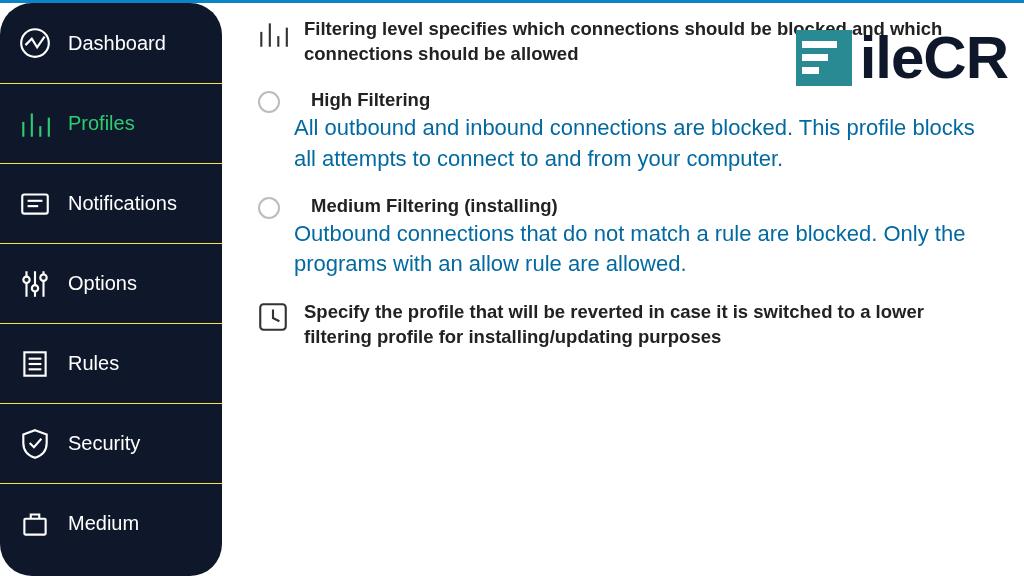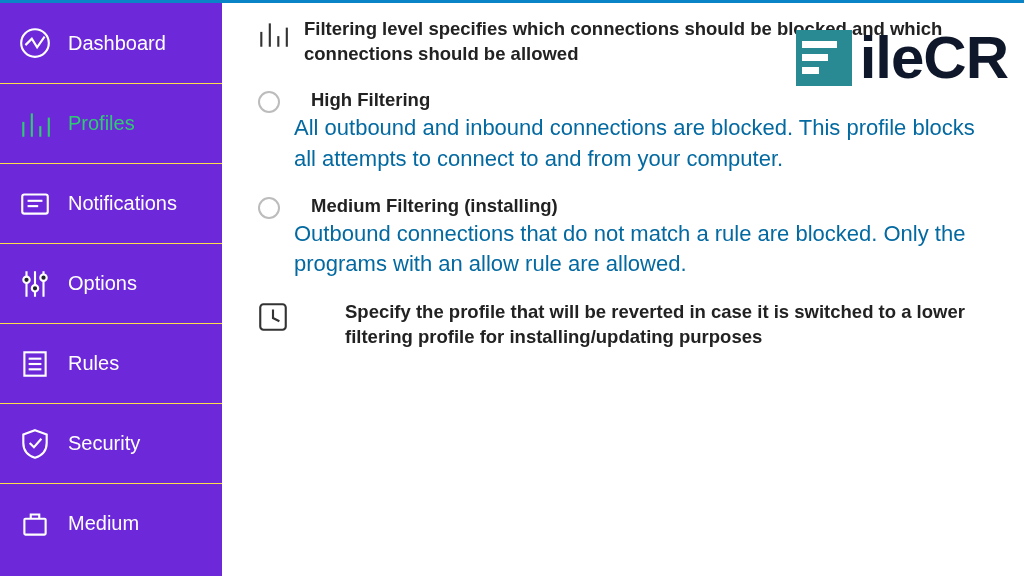--- a/index.html
+++ b/index.html
@@ -1,18 +1,18 @@
 <!DOCTYPE html>
 <html><head>
 <meta charset="utf-8">
 <style>
   * { box-sizing: border-box; margin: 0; padding: 0; }
   html, body { width: 1024px; height: 576px; font-family: "Segoe UI", Arial, sans-serif; overflow: hidden; }
   body { display: flex; border-top: 3px solid #0a84c6; background: #fff; }
-  .sidebar { width: 222px; background: #6d28d9; display: flex; flex-direction: column; }
+  .sidebar { width: 222px; background: #0f172a; display: flex; flex-direction: column; border-radius: 32px; }
   .nav-item { display: flex; align-items: center; height: 80px; padding: 0 18px; color: #fff; font-size: 20px; border-top: 1px solid #fde047; position: relative; cursor: pointer; }
   .nav-item:first-child { border-top: none; }
   .nav-item.active { color: #2ecc71; }
   .nav-item.active::after {
     content: "";
     position: absolute;
     right: -14px;
     top: 50%;
     margin-top: -14px;
     width: 0; height: 0;
@@ -27,21 +27,21 @@
   .section-header .hicon { width: 34px; height: 34px; margin-right: 14px; flex-shrink: 0; }
   .section-header .htext { font-weight: 700; font-size: 18.5px; line-height: 1.35; }
   .options { margin-left: 2px; }
   .option { display: flex; align-items: flex-start; margin-bottom: 20px; }
   .radio { width: 22px; height: 22px; border: 2px solid #bcbcbc; border-radius: 50%; margin-right: 14px; margin-top: 2px; flex-shrink: 0; display: flex; align-items: center; justify-content: center; cursor: pointer; }
   .radio.selected { border-color: #2ecc71; }
   .radio.selected::after { content: ""; width: 10px; height: 10px; background: #2ecc71; border-radius: 50%; }
   .opt-body { flex: 1; }
   .opt-title { font-weight: 700; font-size: 18.5px; margin-bottom: 2px; margin-left: 17px; }
   .opt-desc { font-size: 22px; color: #0369a1; line-height: 1.4; }
-  .section-header.second { margin-bottom: 0; gap: 41px; }
+  .section-header.second { margin-bottom: 0; }
   .watermark { position: absolute; top: 20px; right: 16px; color: #0f172a; font-weight: 900; font-size: 60px; letter-spacing: -1px; display: flex; align-items: center; pointer-events: none; }
   .watermark .wm-box { width: 56px; height: 56px; background: #2a8a93; margin-right: 8px; display: inline-flex; flex-direction: column; justify-content: center; padding: 8px 6px; }
   .watermark .wm-box span { display: block; height: 8px; background: #fff; margin: 3px 0; }
   .watermark .wm-box span:nth-child(1){ width: 80%; }
   .watermark .wm-box span:nth-child(2){ width: 60%; }
   .watermark .wm-box span:nth-child(3){ width: 40%; }
 </style>
 </head>
 <body>
 

